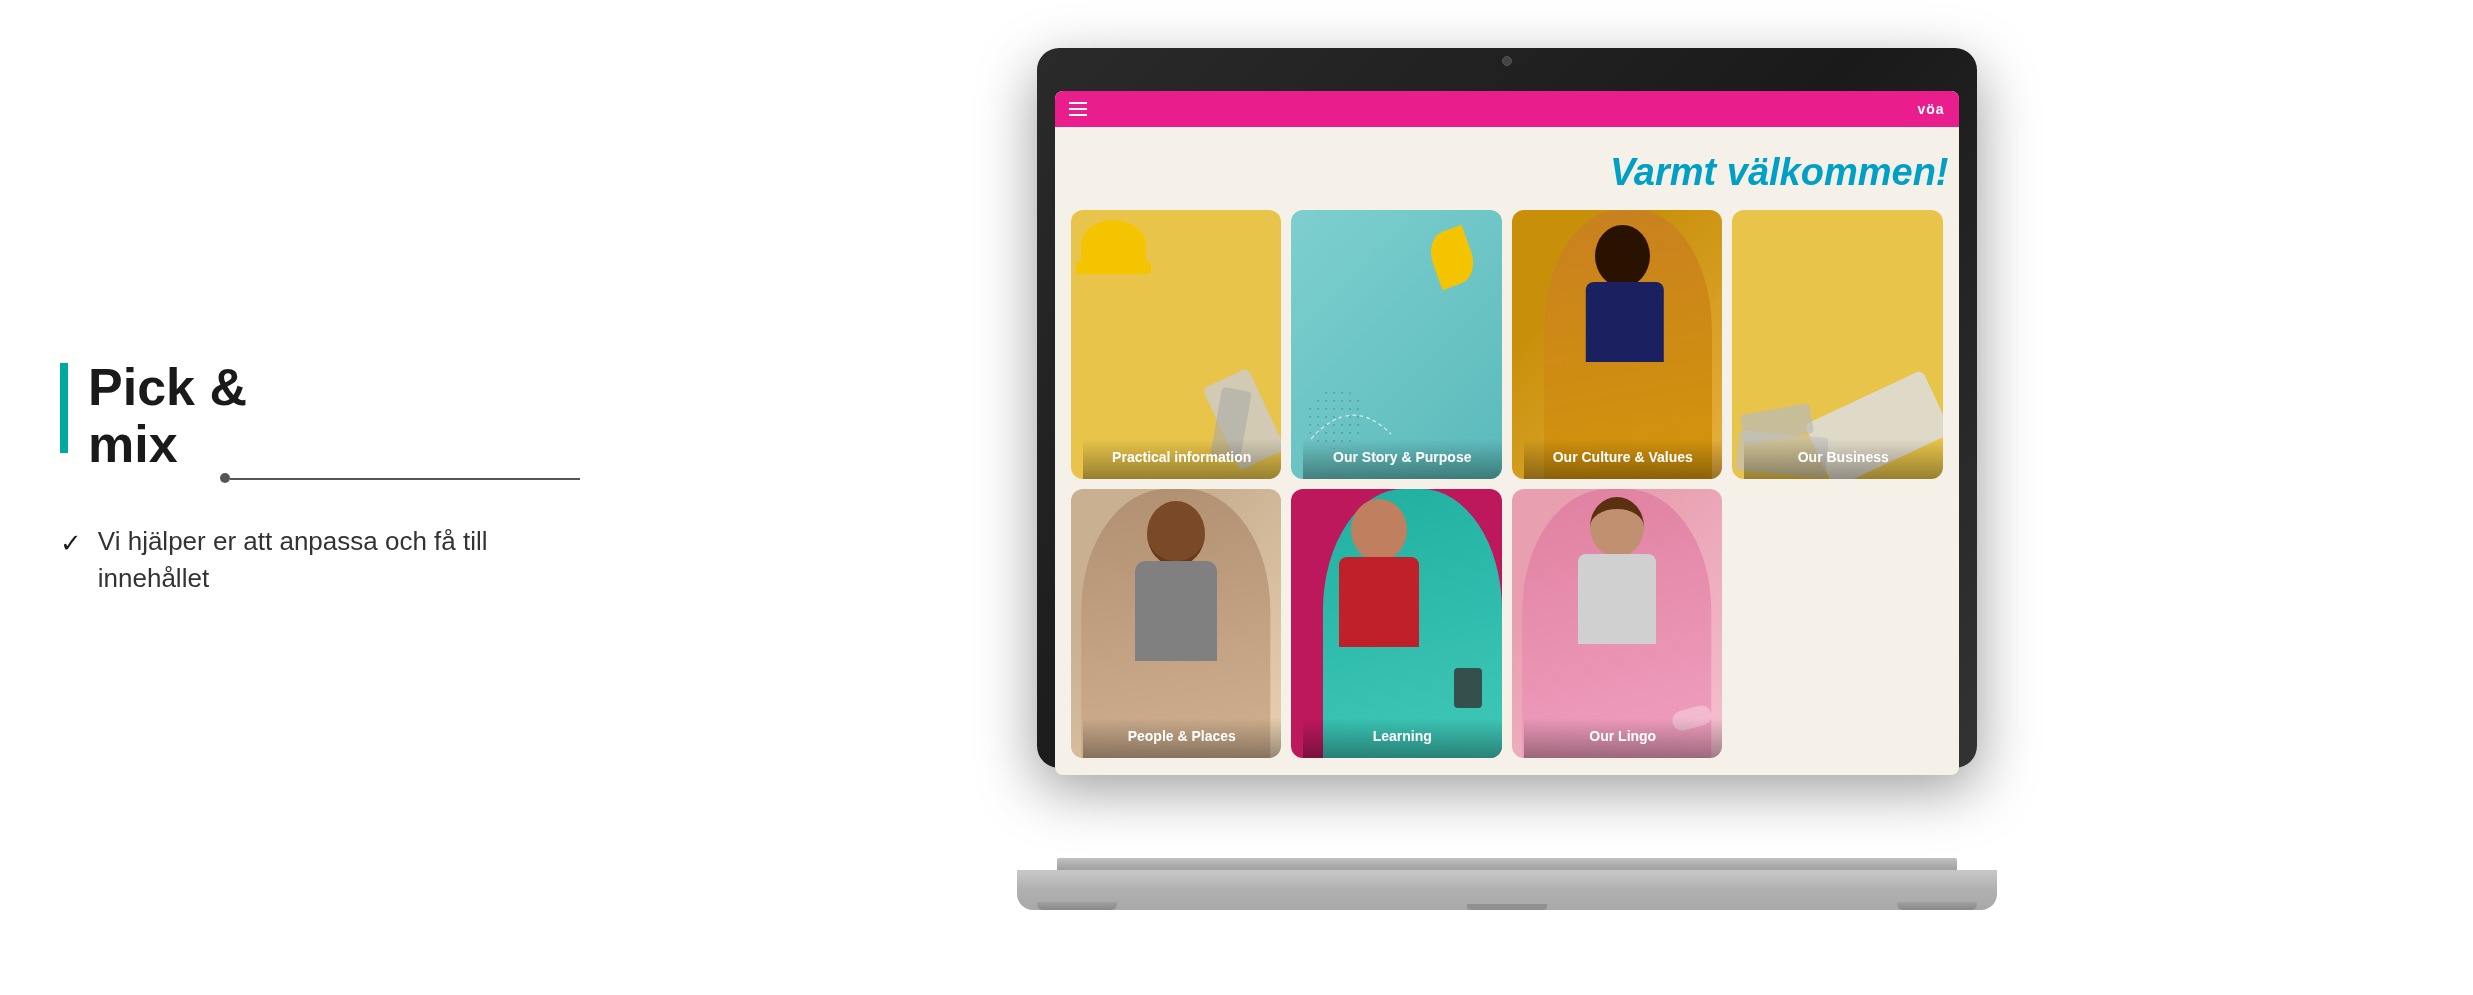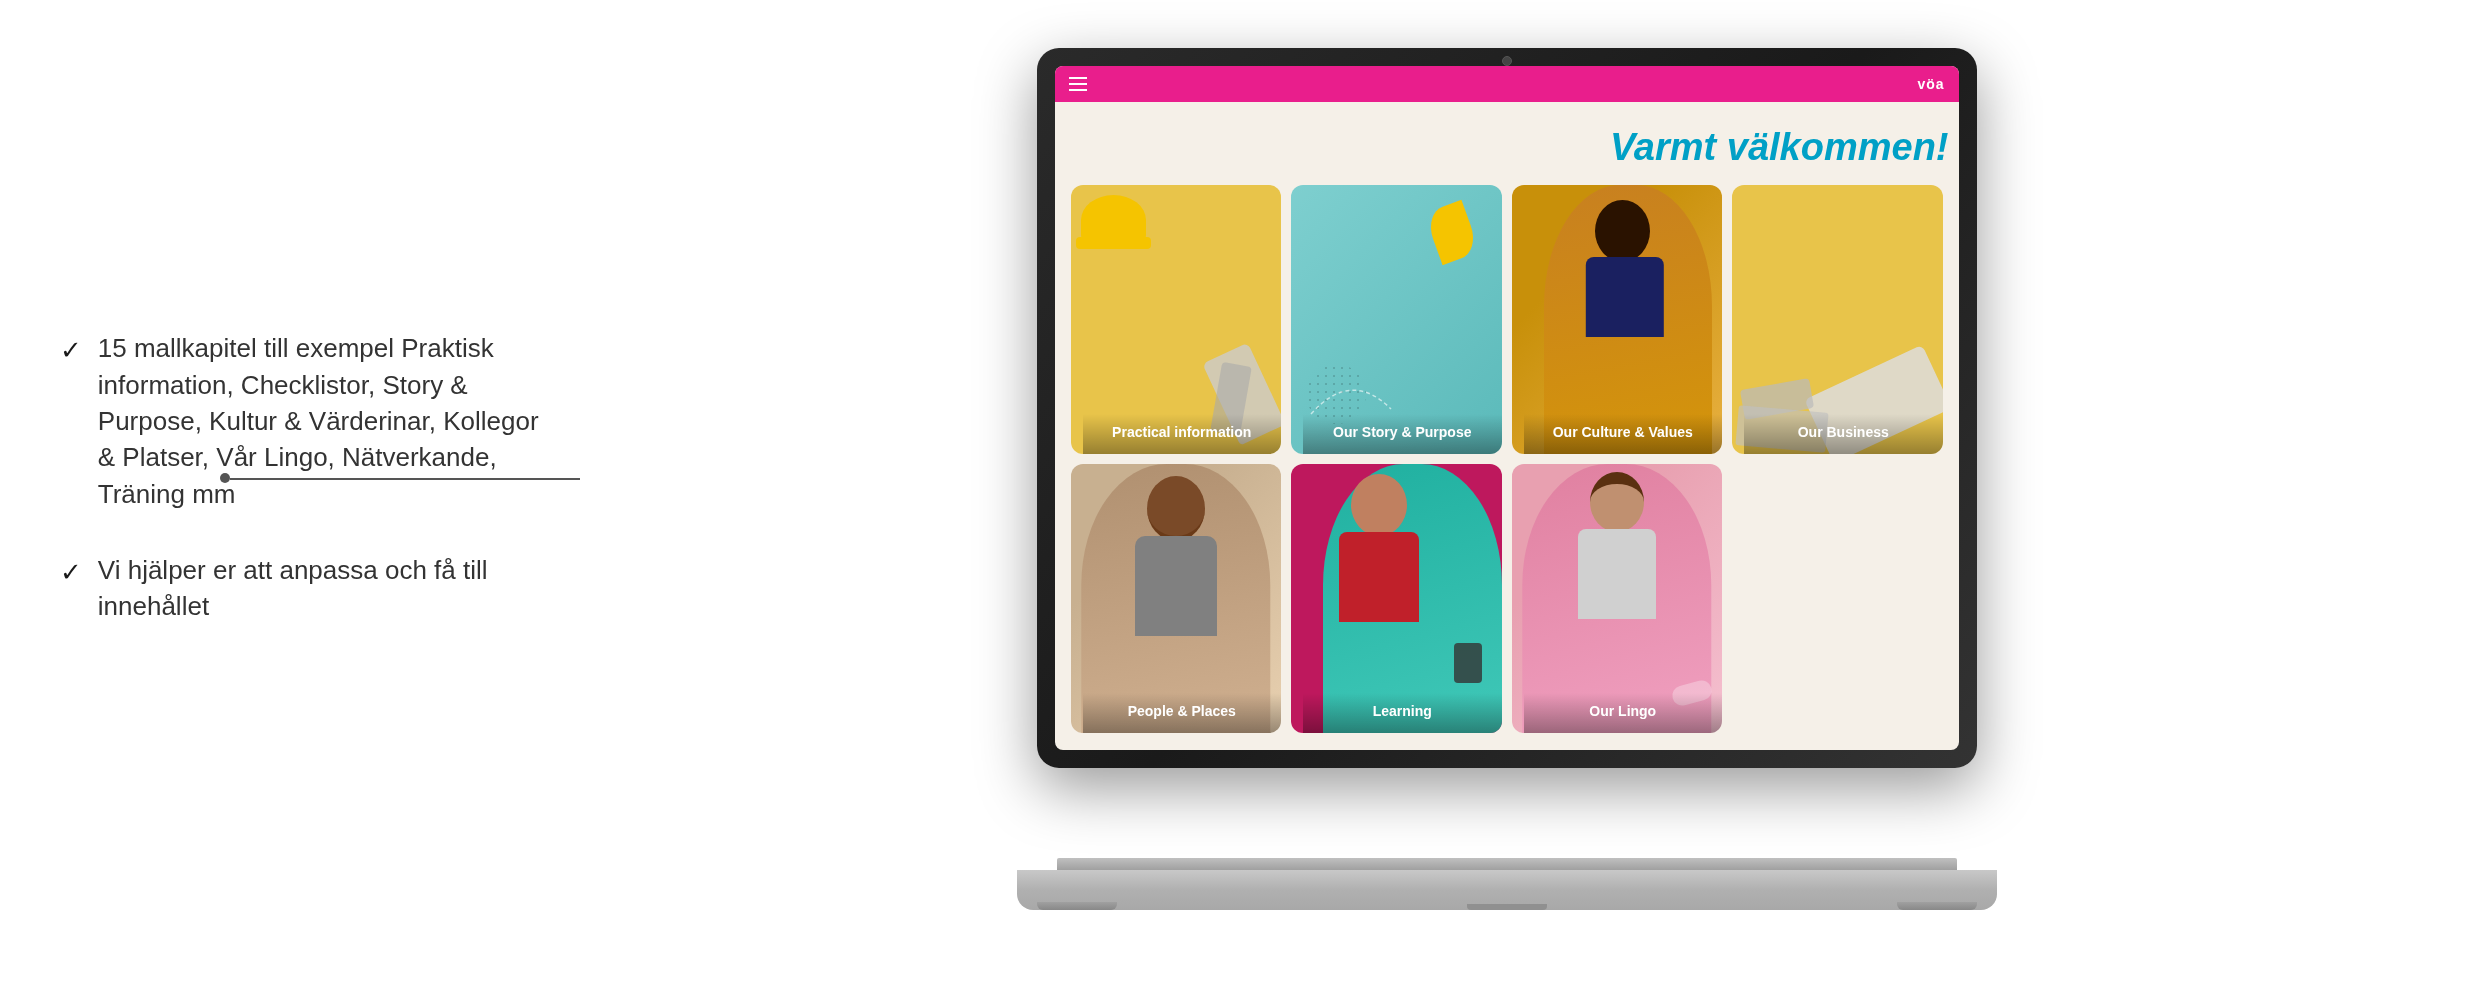--- a/index.html
+++ b/index.html
@@ -137,20 +137,21 @@
       border: 1px solid #555;
     }
 
     .laptop-screen {
       width: 100%;
       height: 100%;
       background: #f5f0e8;
       border-radius: 8px;
       overflow: hidden;
       position: relative;
+      margin-top: 25px;
     }
 
     
     .screen-navbar {
       height: 36px;
       background: #e91e8c;
       display: flex;
       align-items: center;
       padding: 0 14px;
       justify-content: space-between;
@@ -406,23 +407,29 @@
       border-radius: 50%;
     }
 
   </style>
 </head>
 <body>
 
 <div class="page-wrapper">
 
   <div class="left-content">
+    <div class="title-block">
+      <div class="title-accent-bar"></div>
+      <div class="title-text">
+        <span>Pick &amp;</span><br>
+        <span>mix</span>
+      </div>
+    </div>
 
     <ul class="bullet-list">
-      <li>15 mallkapitel till exempel Praktisk information, Checklistor, Story &amp; Purpose, Kultur &amp; Värderinar, Kollegor &amp; Platser, Vår Lingo, Nätverkande, Träning mm</li>
       <li>Vi hjälper er att anpassa och få till innehållet</li>
     </ul>
   </div>
 
   <div class="connector-dot"></div>
   <div class="connector-line"></div>
 
   <div class="laptop-container">
     <div class="laptop-outer">
 

